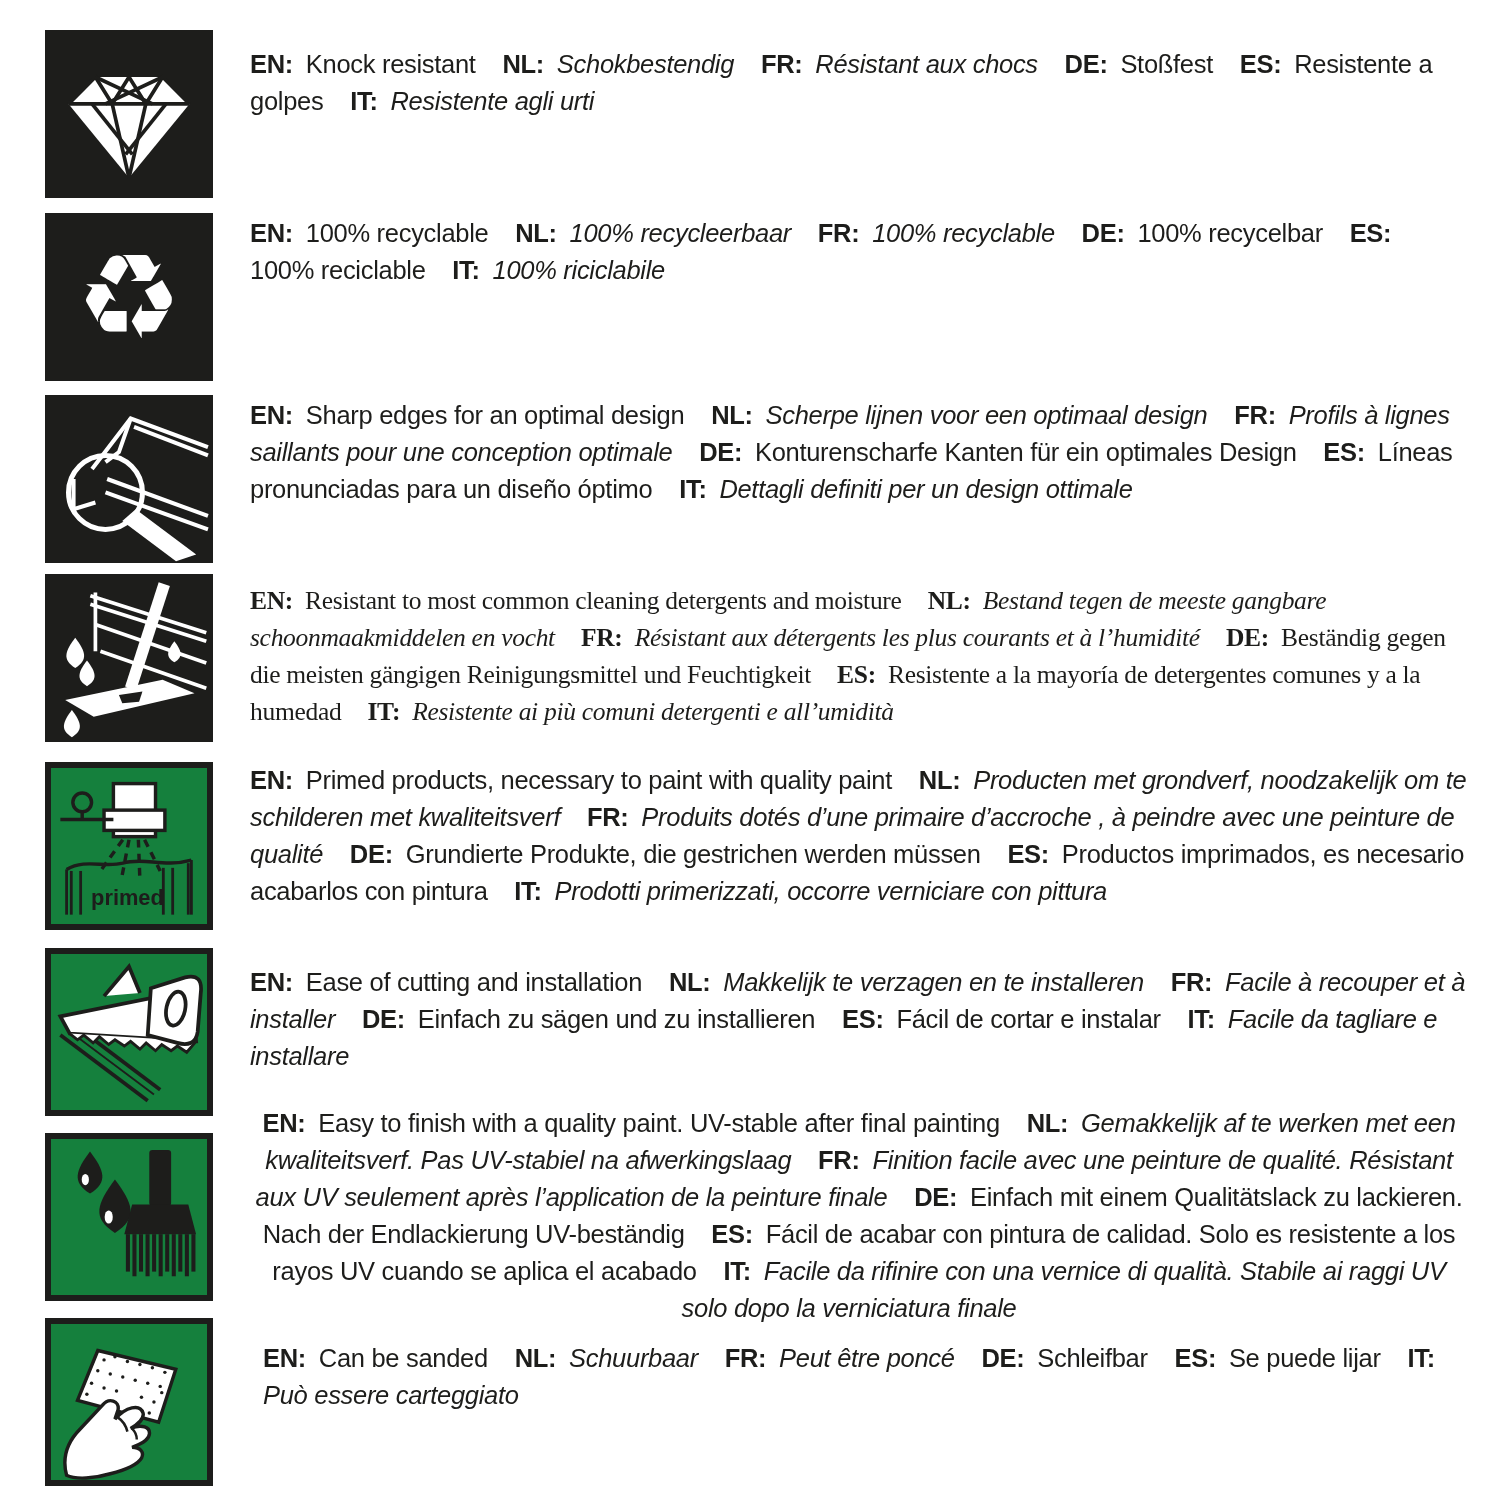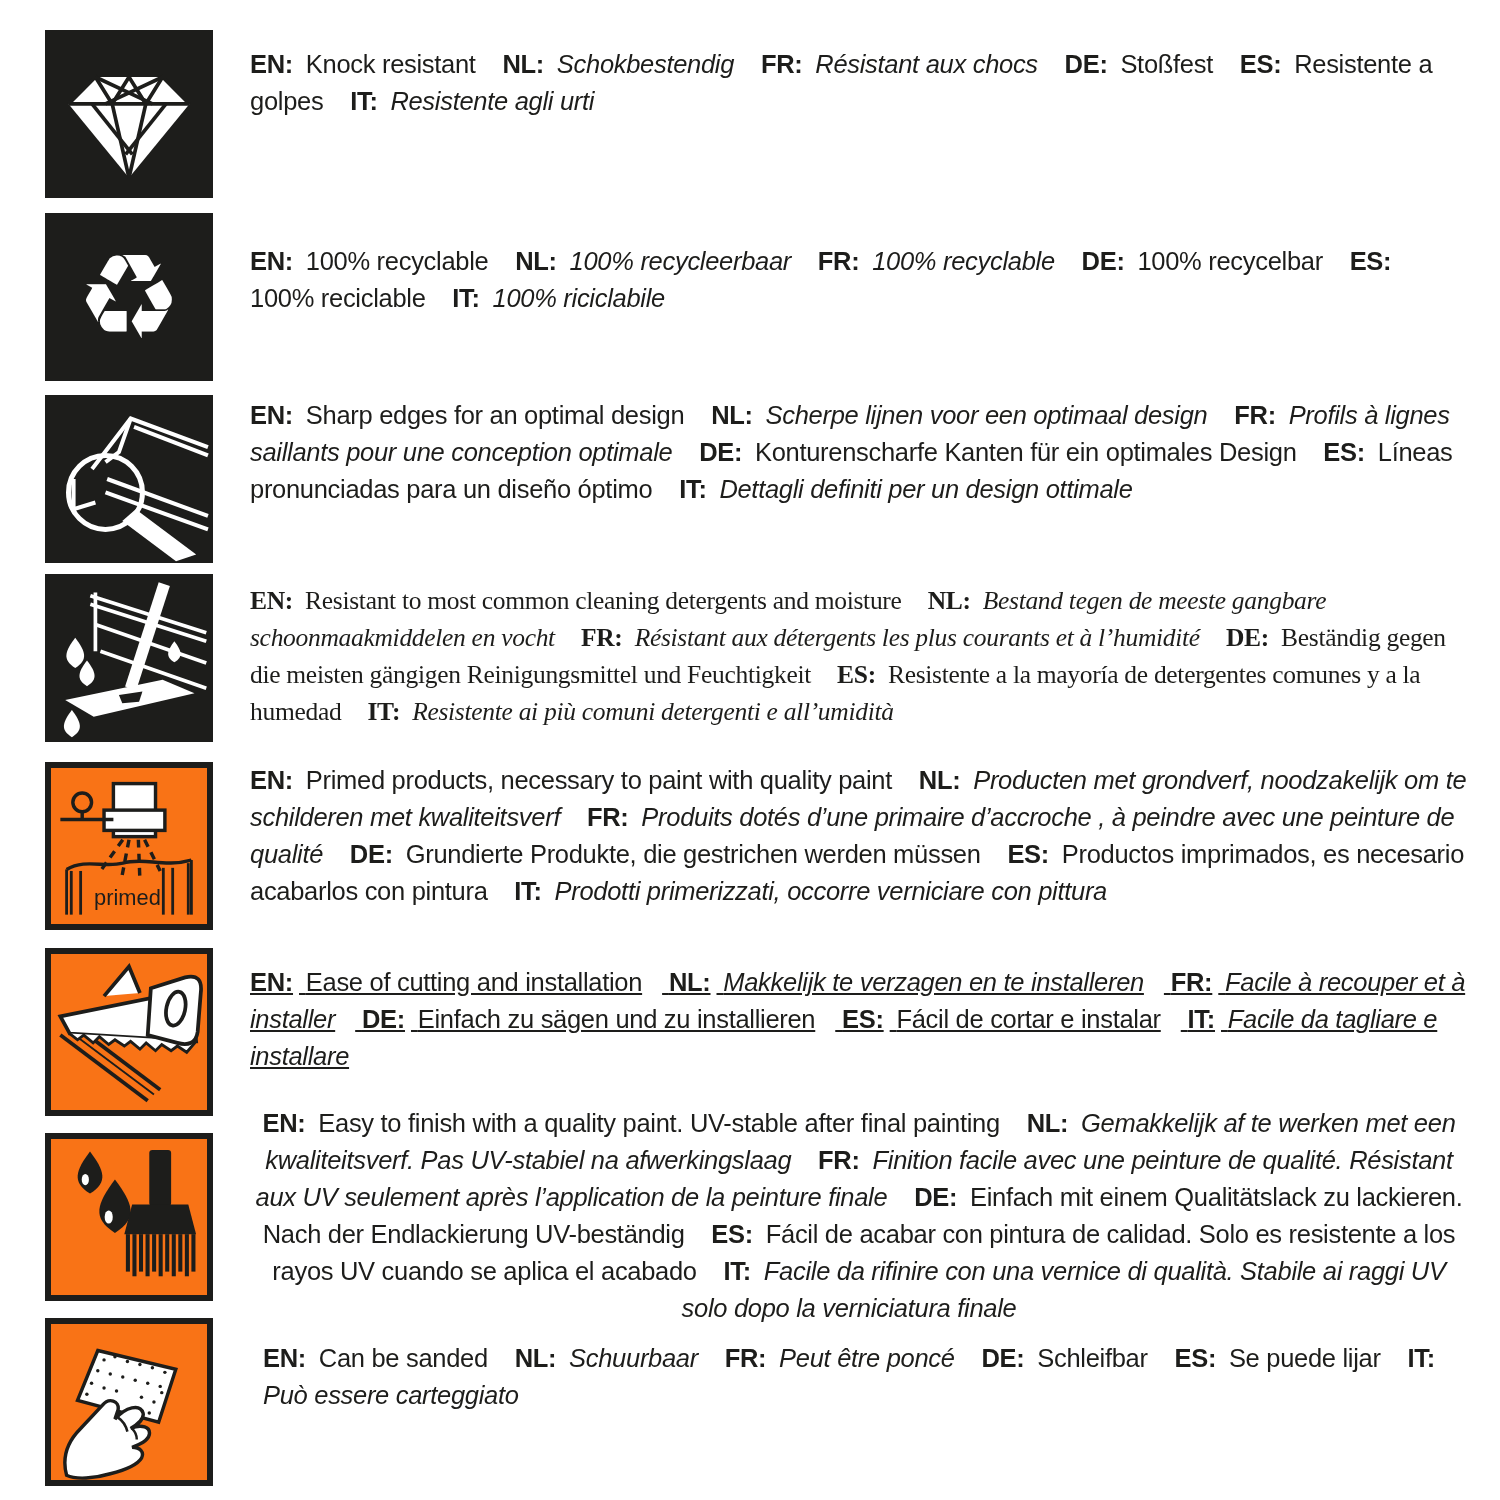--- a/index.html
+++ b/index.html
@@ -5,39 +5,39 @@
   html,body{margin:0;padding:0;background:#fff;}
   #page{
     position:relative;width:1500px;height:1500px;background:#fff;
     font-family:"Liberation Sans",sans-serif;color:#1d1d1b;overflow:hidden;padding-left:21px;
   }
   .feature-row{position:absolute;left:45px;width:1420px;}
   .icon-box{
     position:absolute;left:0;top:0;width:168px;height:168px;box-sizing:border-box;
   }
   .icon-box.dark{background:#1d1d1b;}
-  .icon-box.light{background:#f97316;border:6px solid #1d1d1b;}
+  .icon-box.light{background:#15803d;border:6px solid #1d1d1b;font-weight:bold;}
   .icon-box svg{width:100%;height:100%;display:block;}
   .glyph{
     display:flex;align-items:center;justify-content:center;
     width:100%;height:100%;color:#fff;font-size:118px;line-height:1;
   }
   .row-text{
     position:absolute;left:205px;width:1218px;
     font-size:25.5px;line-height:37px;letter-spacing:-0.3px;color:#1d1d1b;
   }
   .seg{margin-right:20px;}
   .lang{font-weight:bold;margin-right:6px;}
   .seg.italic .val{font-style:italic;}
   .row1{top:30px;}  .row1 .row-text{top:16px;}
-  .row2{top:213px;} .row2 .row-text{top:30px;}
+  .row2{top:213px;} .row2 .row-text{top:2px;}
   .row3{top:395px;} .row3 .row-text{top:2px;}
   .row4{top:574px;} .row4 .row-text{top:8px;font-family:Liberation Serif, serif;}
   .row5{top:762px;} .row5 .row-text{top:0px;}
-  .row6{top:948px;} .row6 .row-text{top:16px;text-decoration:underline;}
+  .row6{top:948px;} .row6 .row-text{top:16px;}
   .row7{top:1133px;} .row7 .row-text{top:-28px;text-align:center;}
   .row8{top:1318px;} .row8 .row-text{top:22px;margin-left:13px;}
 </style>
 </head>
 <body>
 
 <div id="page">
 
 <section class="feature-row row1">
       <div class="icon-box dark">

